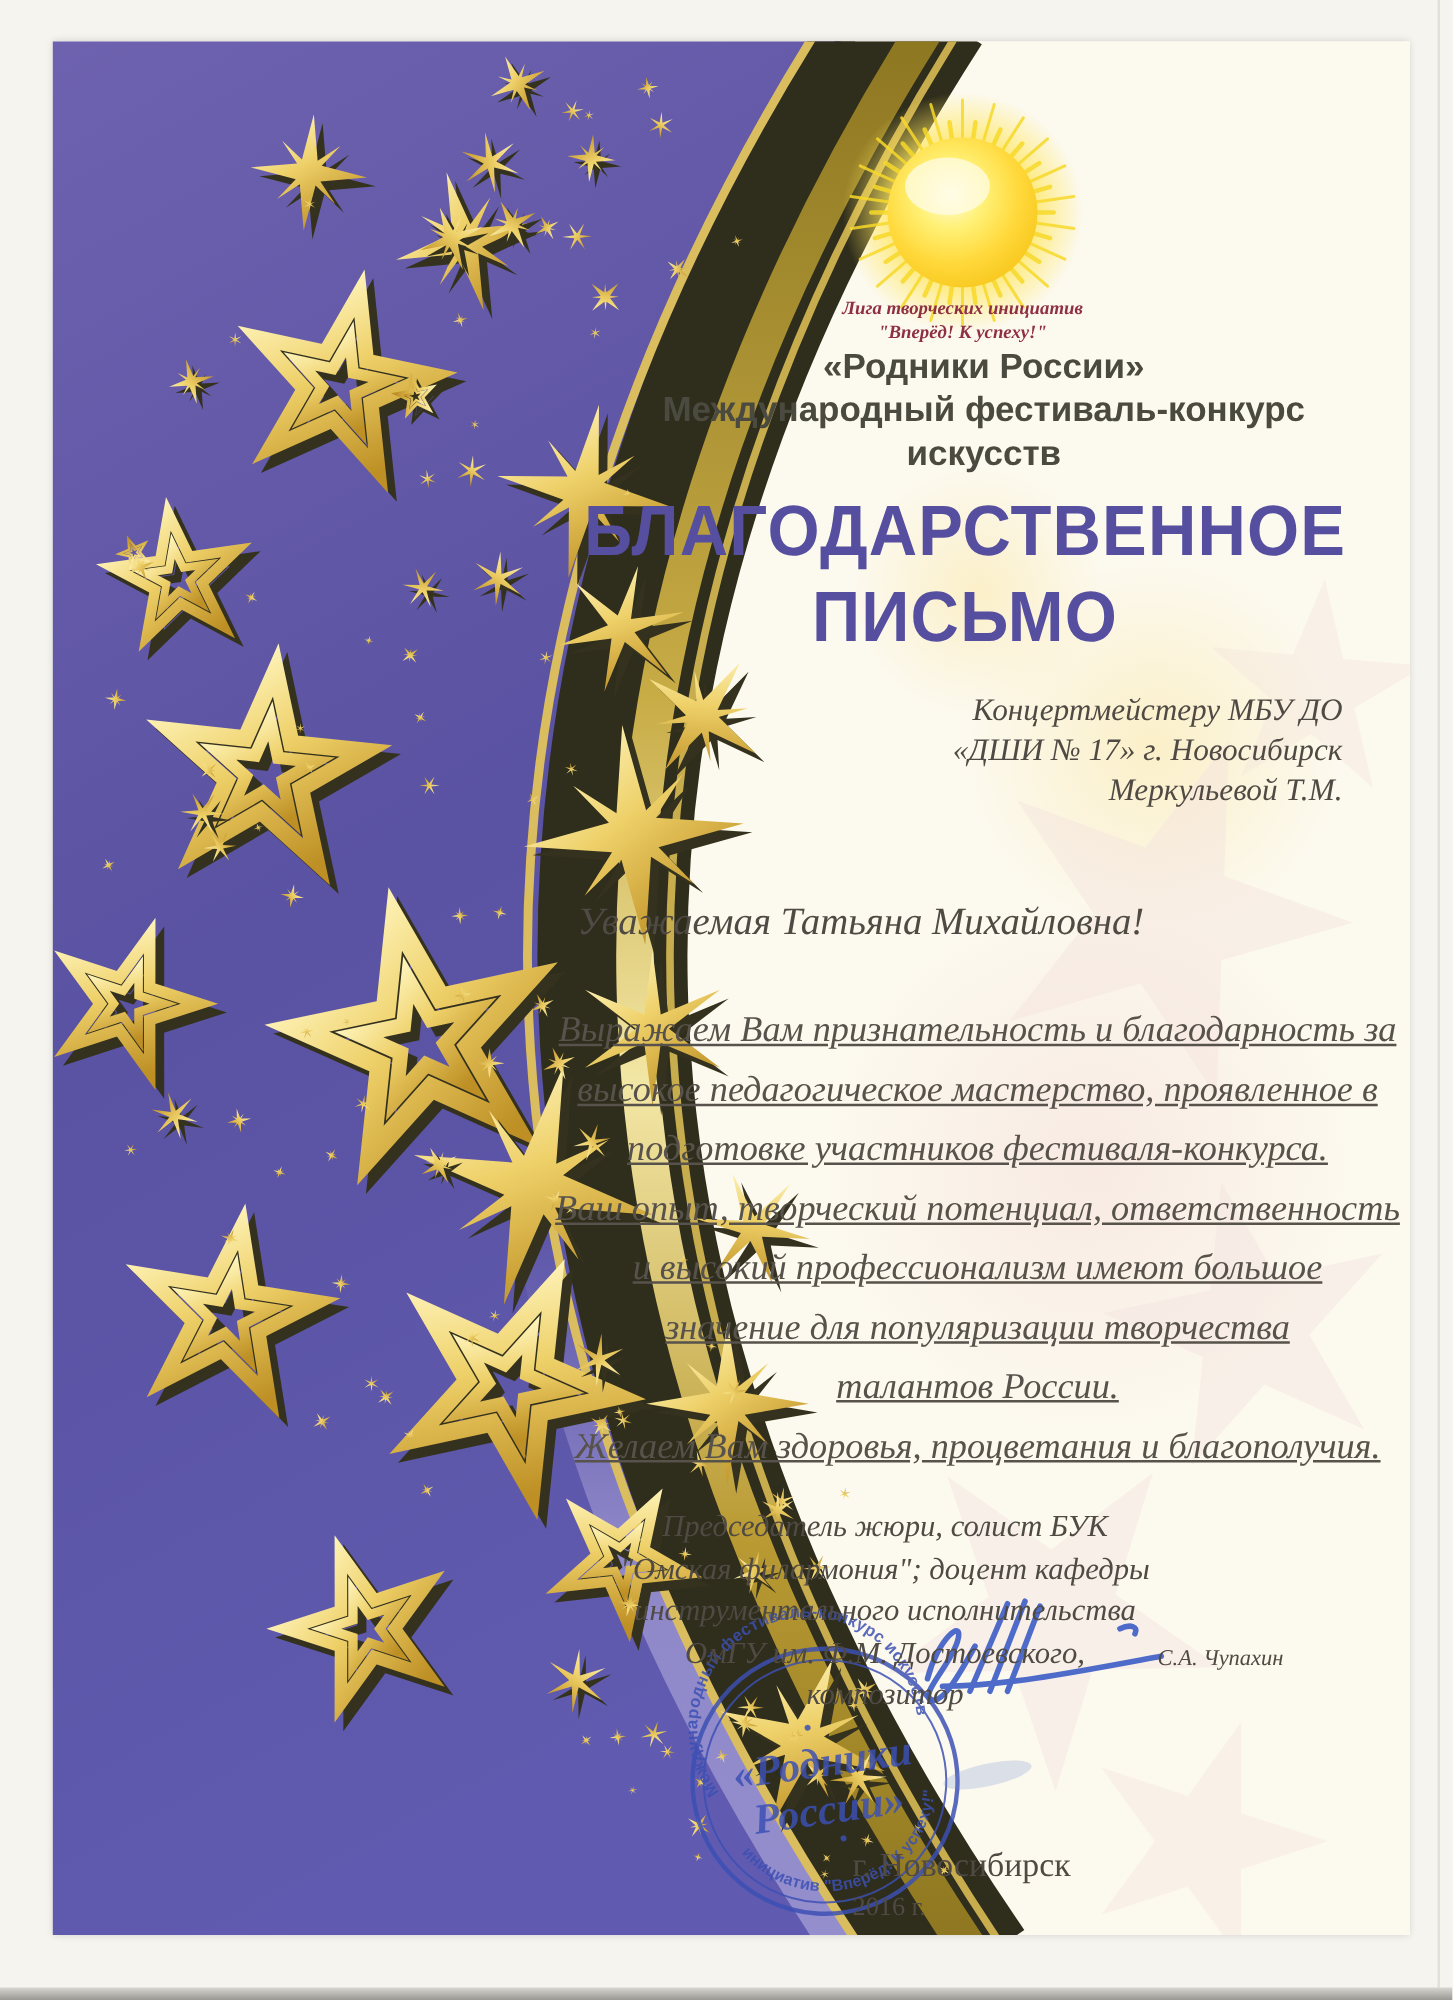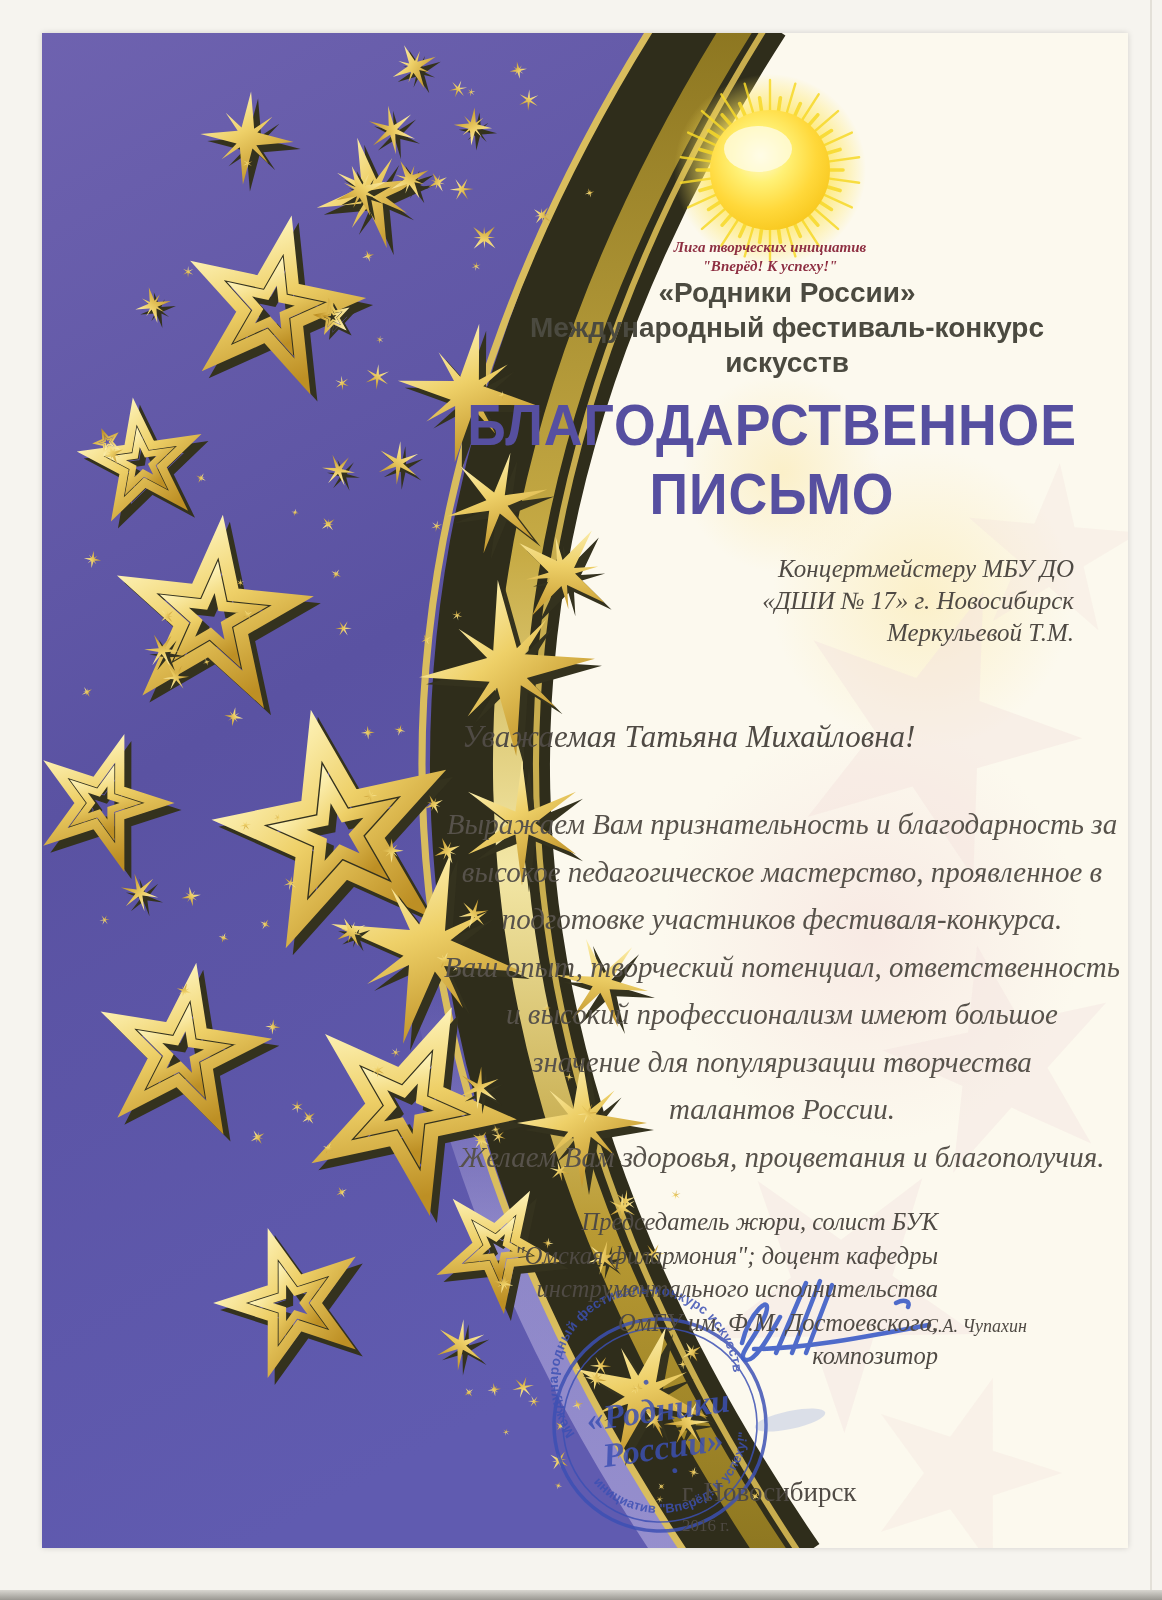--- a/index.html
+++ b/index.html
@@ -17,27 +17,27 @@
   .festival{left:430px;top:242px;width:630px;text-align:center;color:#4b4a40;
             font-family:"Liberation Sans",sans-serif;font-weight:bold;font-size:28px;line-height:35px;}
   .title{left:400px;top:358px;width:660px;text-align:center;color:#564fa0;
          font-family:"Liberation Sans",sans-serif;font-weight:bold;font-size:57px;line-height:69px;
          transform:scaleX(0.94);letter-spacing:1px;}
   .recipient{left:700px;top:520px;width:332px;text-align:right;color:#4f4a44;
              font-style:italic;font-size:25px;line-height:32px;font-family:Liberation Serif, serif;}
   .salutation{left:420px;top:686px;width:640px;text-align:left;color:#4f4a44;
               font-style:italic;font-size:31px;}
   .body-text{left:400px;top:768px;width:680px;text-align:center;color:#57524b;
-             font-style:italic;font-size:29px;line-height:47.5px;}
-  .sig-block{left:436px;top:1172px;width:460px;text-align:right;color:#4f4a44;
+             font-style:italic;font-size:29px;line-height:47.5px;text-decoration:underline;}
+  .sig-block{left:436px;top:1172px;width:460px;text-align:center;color:#4f4a44;
              font-style:italic;font-size:24.5px;line-height:33.5px;}
   .signer{left:884px;top:1283px;width:200px;color:#4f4a44;font-style:italic;font-size:18px;}
   .place-year{left:640px;top:1443px;width:280px;color:#4f4a44;
               font-size:27px;line-height:33px;}
-  .place-year .year{font-size:17px;}
+  .place-year .year{font-size:21px;}
 </style>
 </head>
 <body>
 
 <div class="page">
 
   <svg class="bg" width="1086" height="1515" viewBox="0 0 1086 1515">
     <defs>
       <linearGradient id="gPurple" x1="0" y1="0" x2="0.25" y2="1">
         <stop offset="0" stop-color="#6f63b0"></stop>

